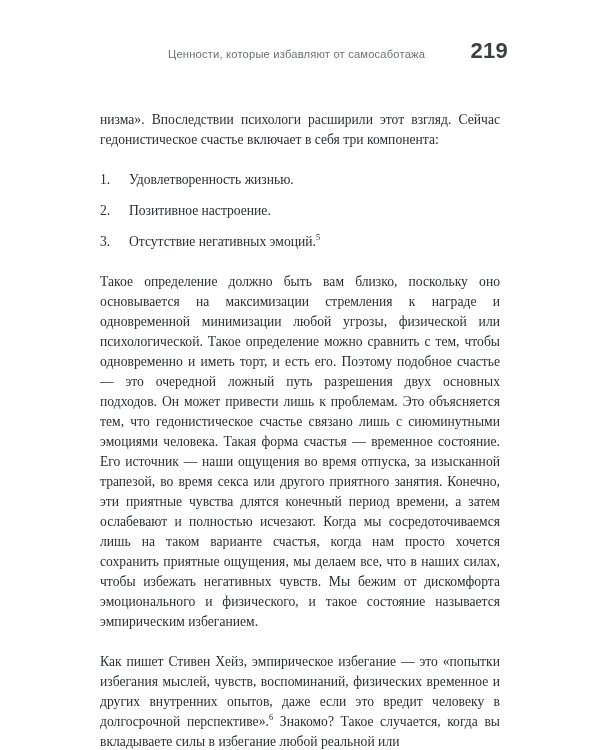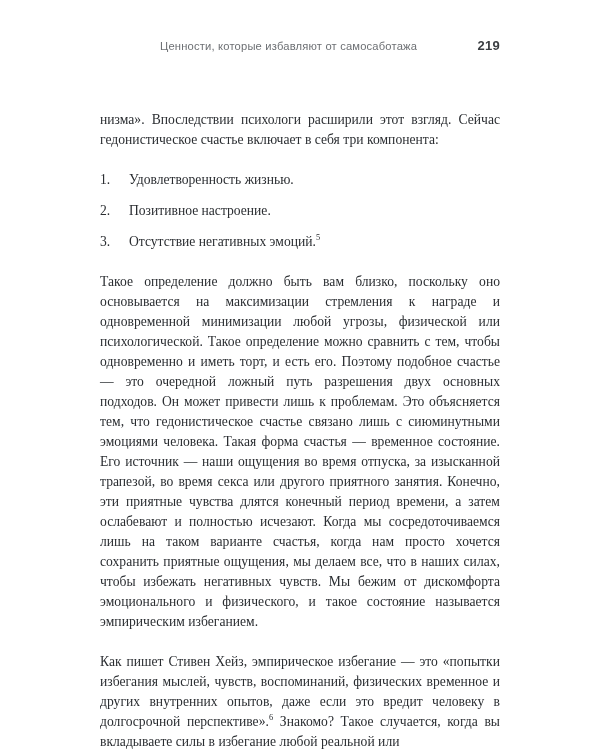--- a/index.html
+++ b/index.html
@@ -13,41 +13,41 @@
     height: 750px;
     background: #ffffff;
     overflow: hidden;
     font-family: "Liberation Serif", "DejaVu Serif", serif;
     -webkit-font-smoothing: antialiased;
   }
 
   
   .running-head {
     position: absolute;
-    left: 100px;
+    left: 108px;
     top: 38px;
     width: 400px;
     height: 22px;
     display: flex;
     align-items: baseline;
     justify-content: flex-end;
   }
   .running-head-title {
     font-family: "Liberation Sans", "DejaVu Sans", sans-serif;
     font-size: 11.2px;
     letter-spacing: 0.18px;
     color: #6c6f73;
     white-space: nowrap;
     flex: 0 0 auto;
     margin-right: auto;
     margin-left: 60px;
   }
   .folio {
     font-family: "Liberation Sans", "DejaVu Sans", sans-serif;
-    font-size: 13px;
+    font-size: 22px;
     font-weight: bold;
     color: #3b3e42;
     letter-spacing: 0.3px;
     flex: 0 0 auto;
   }
 
   
   .text-column {
     position: absolute;
     left: 100px;

